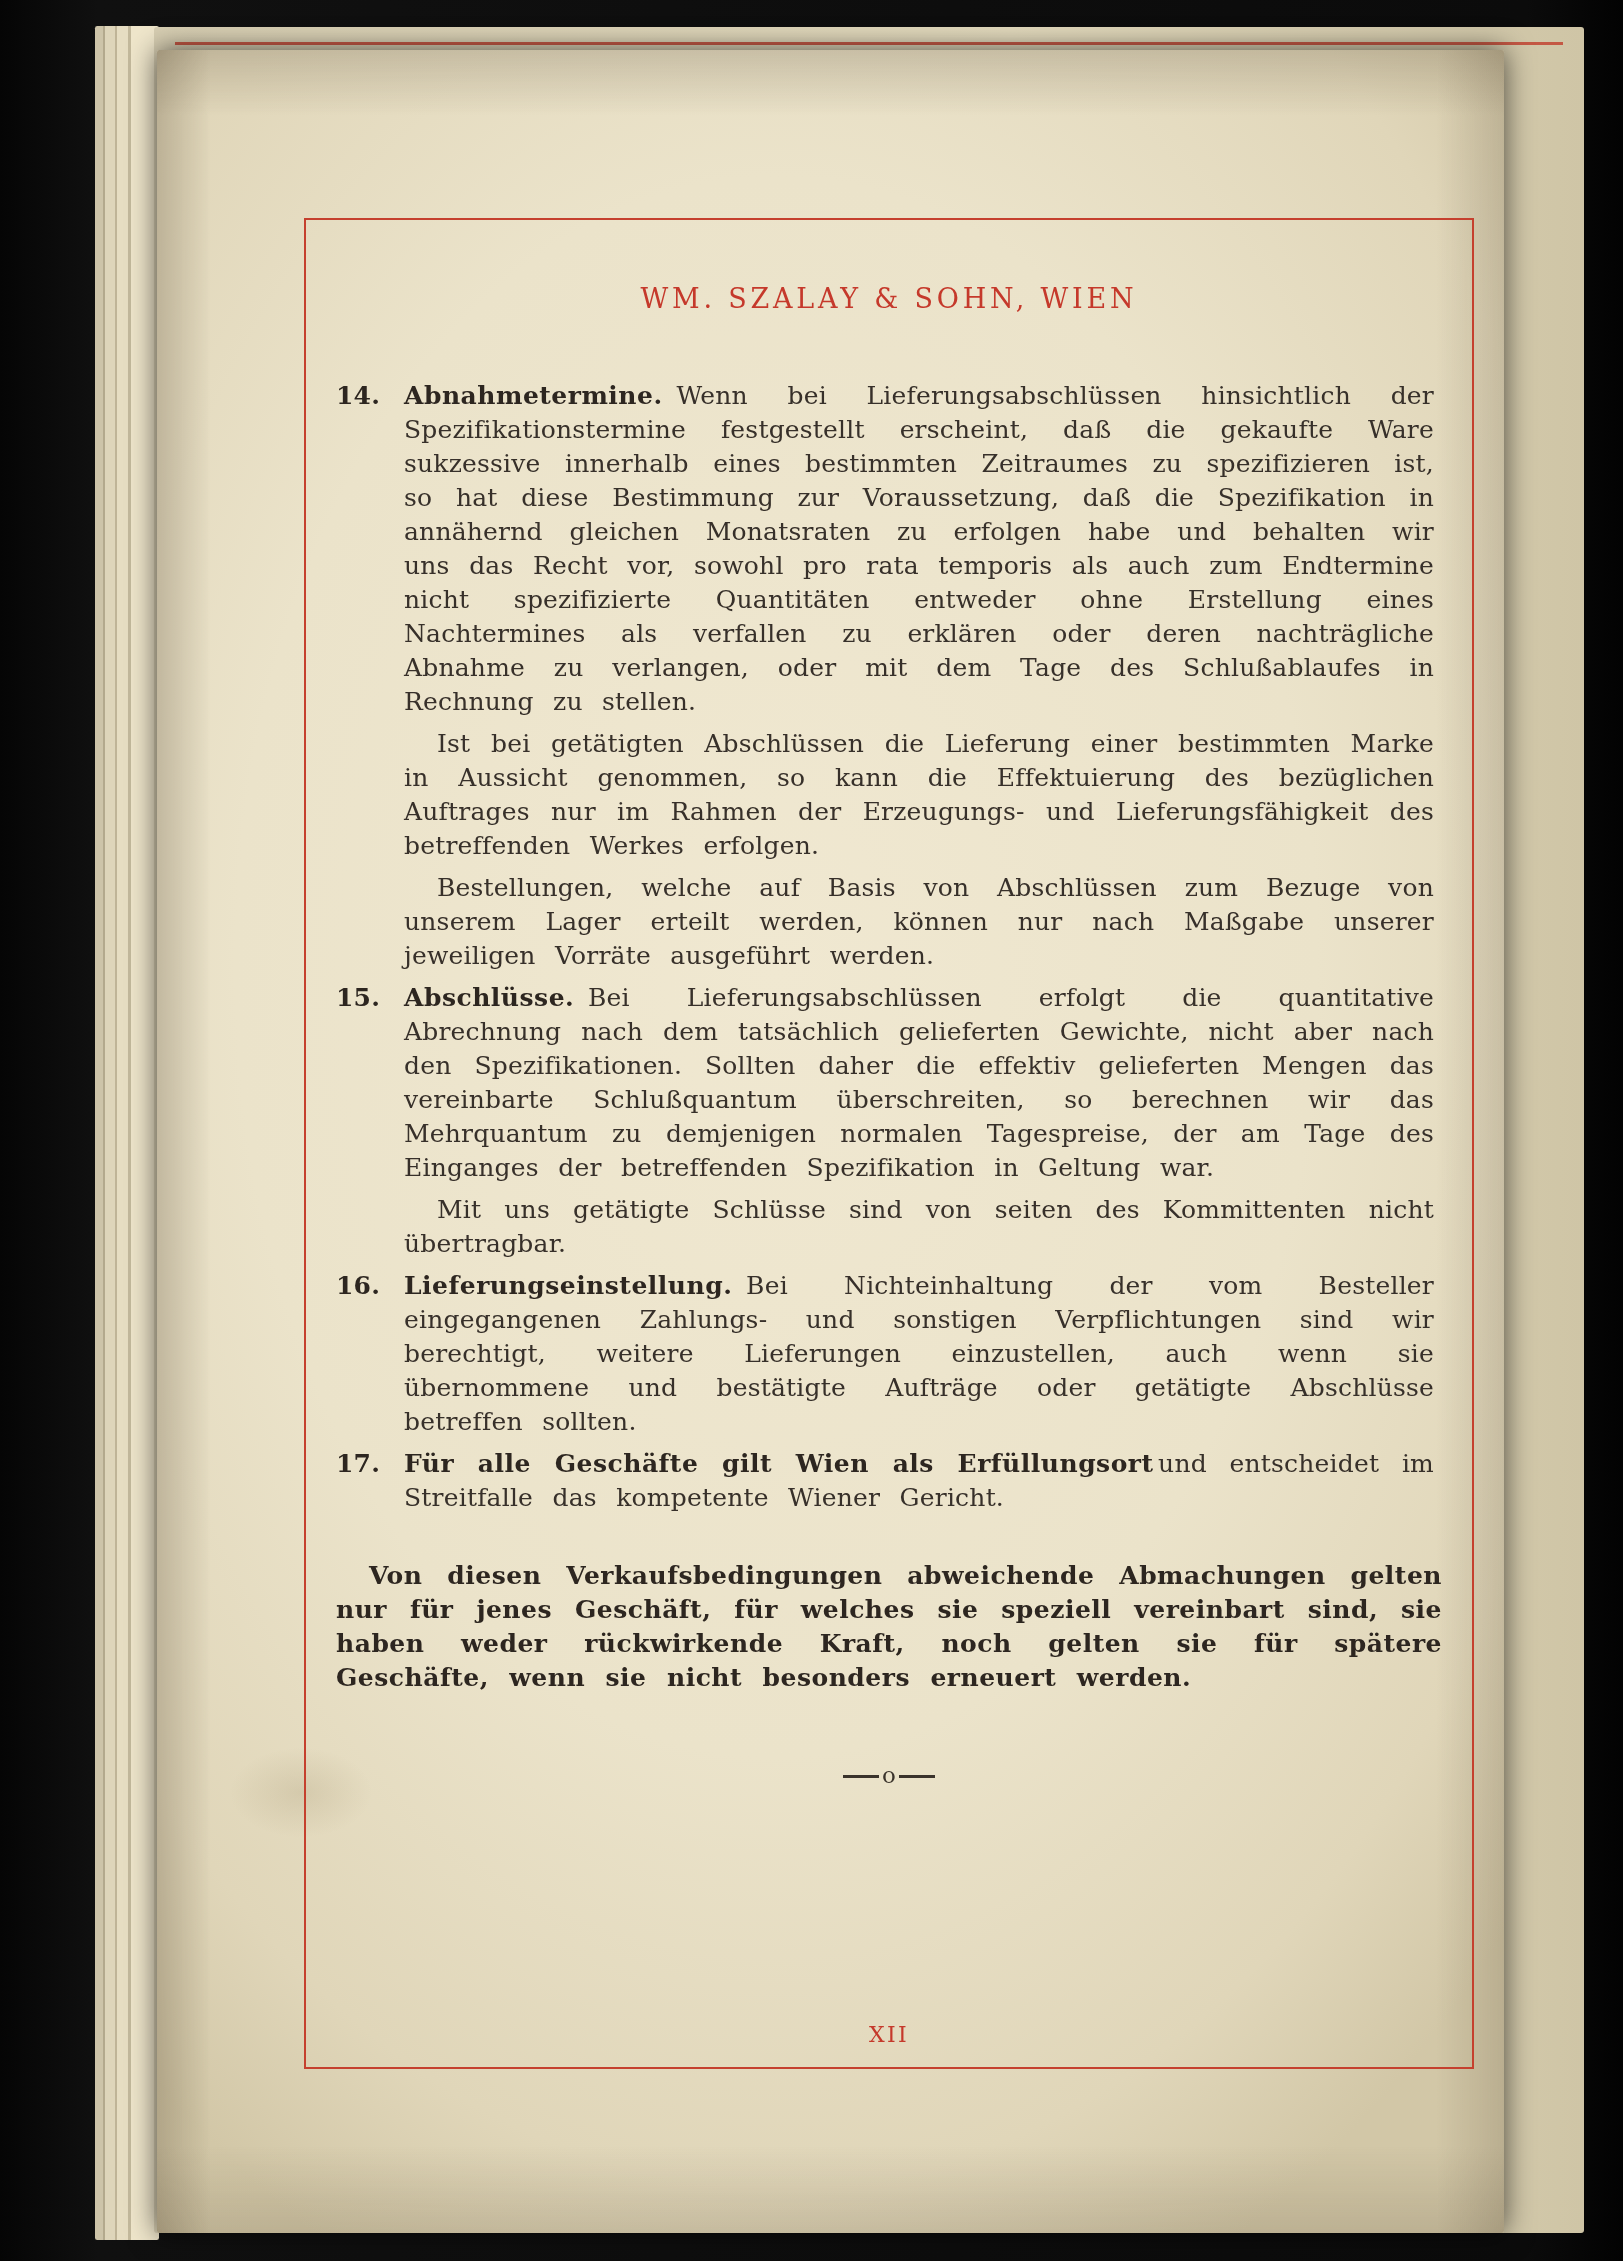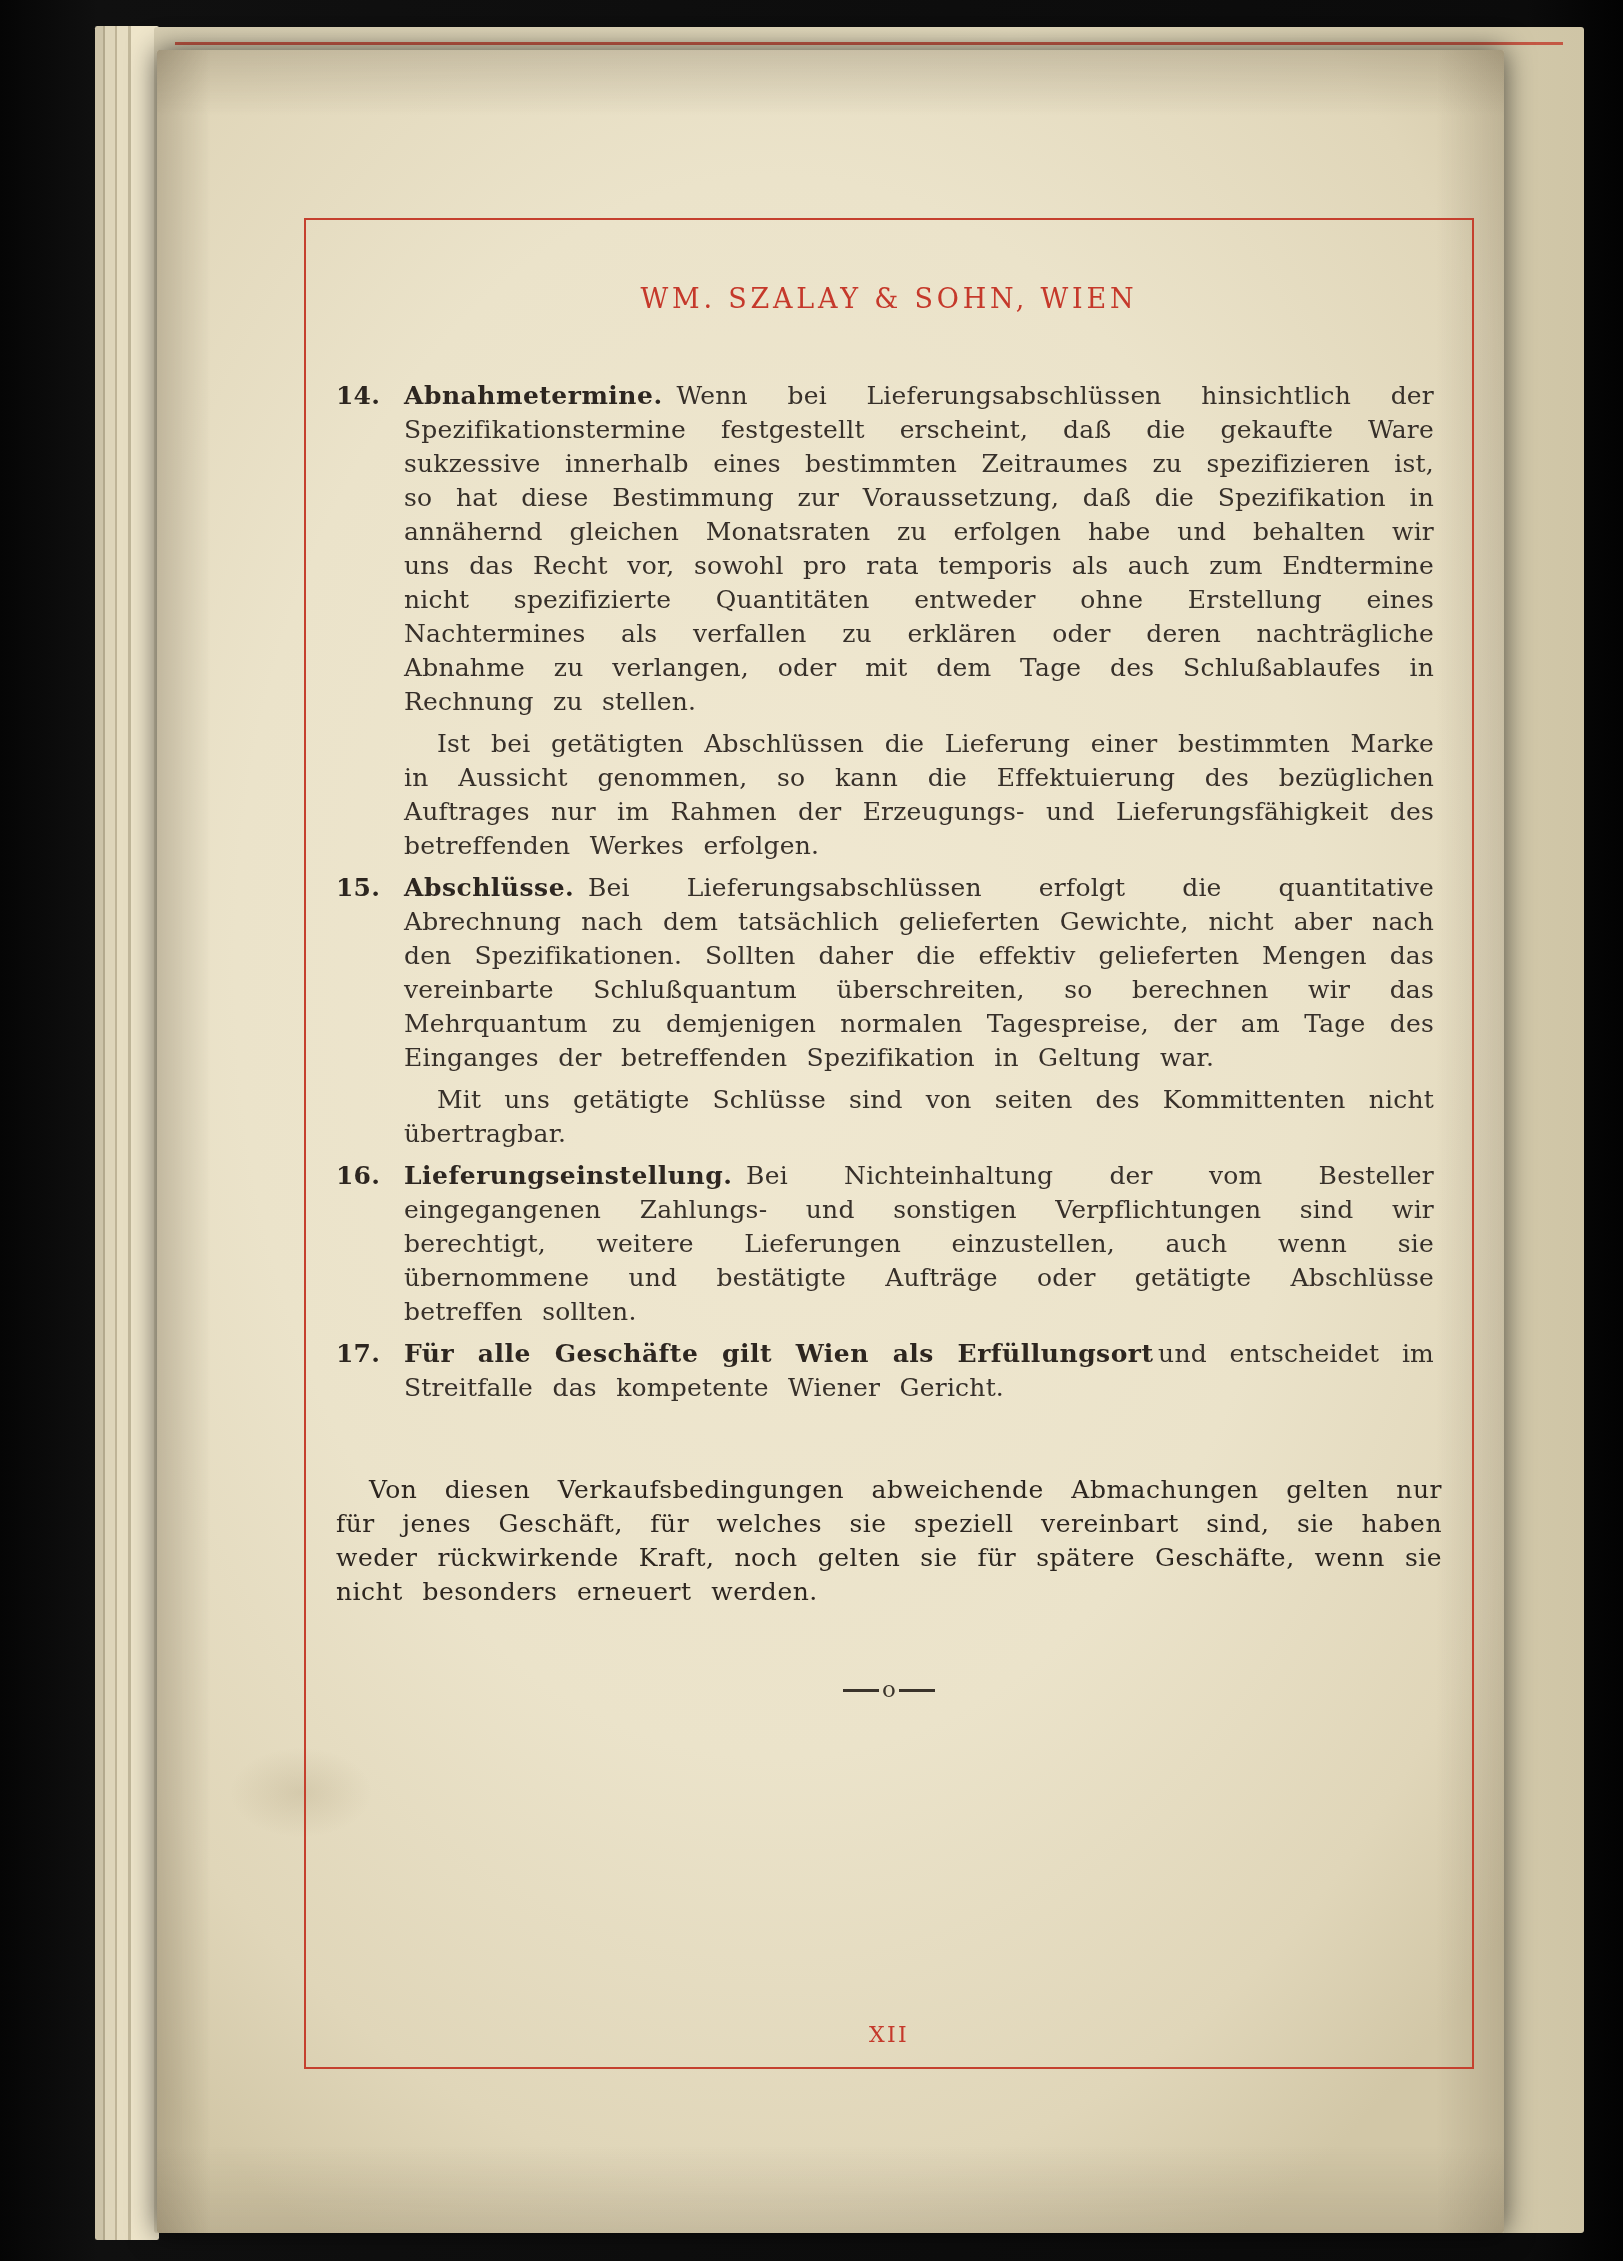--- a/index.html
+++ b/index.html
@@ -59,21 +59,21 @@
     text-align:justify;word-spacing:.45em;letter-spacing:0.2px;
     hyphens:auto;
   }
   .item{position:relative;padding-left:60px;}
   .num{position:absolute;left:0;top:0;font-weight:700;color:#2d2620;}
   .para{margin:8px;}
   .para.sub{text-indent:33px;}
   b.lead{font-weight:700;color:#2d2620;margin-right:.55em;letter-spacing:0.5px;}
   b.lead.tight{margin-right:.18em;}
   .closing{
-    margin:68px 0 0 0;font-weight:400;color:#2d2620;
+    margin:44px 0 0 0;font-weight:700;color:#2d2620;
     text-indent:33px;letter-spacing:0.5px;
   }
   .divider{
     margin-top:70px;display:flex;align-items:center;justify-content:center;
     color:#3a332b;
   }
   .divider .rule{width:36px;height:2.3px;background:#3a332b;}
   .divider .o{font-size:23px;line-height:23px;margin:0 3px;transform:translateY(-1.5px);}
   .page-number{
     position:absolute;left:0;right:0;bottom:19.7px;text-align:center;
@@ -103,20 +103,21 @@
       <div class="frame-inner">
 
         <h1 class="header-title">WM. SZALAY &amp; SOHN, WIEN</h1>
 
         <section class="text-col">
 
           <div class="item">
             <span class="num">14.</span>
             <p class="para"><b class="lead">Abnahmetermine.</b><span>Wenn bei Lieferungsabschlüssen hinsichtlich der Spezifikationstermine festgestellt erscheint, daß die gekaufte Ware sukzessive innerhalb eines bestimmten Zeitraumes zu spezifizieren ist, so hat diese Bestimmung zur Voraussetzung, daß die Spezifikation in annähernd gleichen Monatsraten zu erfolgen habe und behalten wir uns das Recht vor, sowohl pro rata temporis als auch zum Endtermine nicht spezifizierte Quantitäten entweder ohne Erstellung eines Nachtermines als verfallen zu erklären oder deren nachträgliche Abnahme zu verlangen, oder mit dem Tage des Schlußablaufes in Rechnung zu stellen.</span></p>
             <p class="para sub">Ist bei getätigten Abschlüssen die Lieferung einer bestimmten Marke in Aussicht genommen, so kann die Effektuierung des bezüglichen Auftrages nur im Rahmen der Erzeugungs- und Lieferungsfähigkeit des betreffenden Werkes erfolgen.</p>
+            <p class="para sub">Bestellungen, welche auf Basis von Abschlüssen zum Bezuge von unserem Lager erteilt werden, können nur nach Maßgabe unserer jeweiligen Vorräte ausgeführt werden.</p>
           </div>
 
           <div class="item">
             <span class="num">15.</span>
             <p class="para"><b class="lead">Abschlüsse.</b><span>Bei Lieferungsabschlüssen erfolgt die quantitative Abrechnung nach dem tatsächlich gelieferten Gewichte, nicht aber nach den Spezifikationen. Sollten daher die effektiv gelieferten Mengen das vereinbarte Schlußquantum überschreiten, so berechnen wir das Mehrquantum zu demjenigen normalen Tagespreise, der am Tage des Einganges der betreffenden Spezifikation in Geltung war.</span></p>
             <p class="para sub">Mit uns getätigte Schlüsse sind von seiten des Kommittenten nicht übertragbar.</p>
           </div>
 
           <div class="item">
             <span class="num">16.</span>

